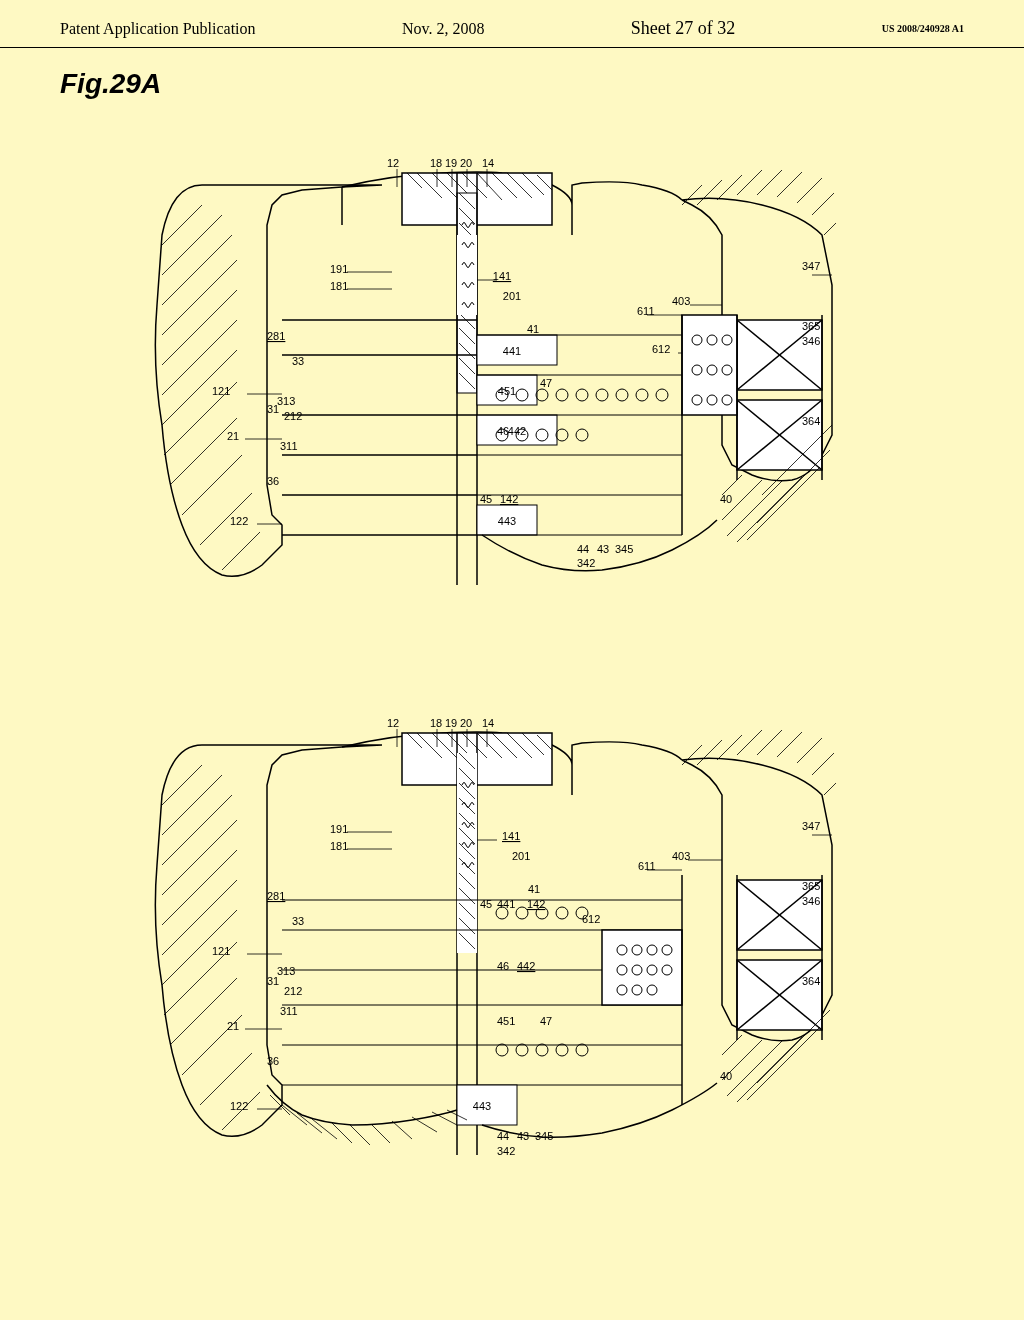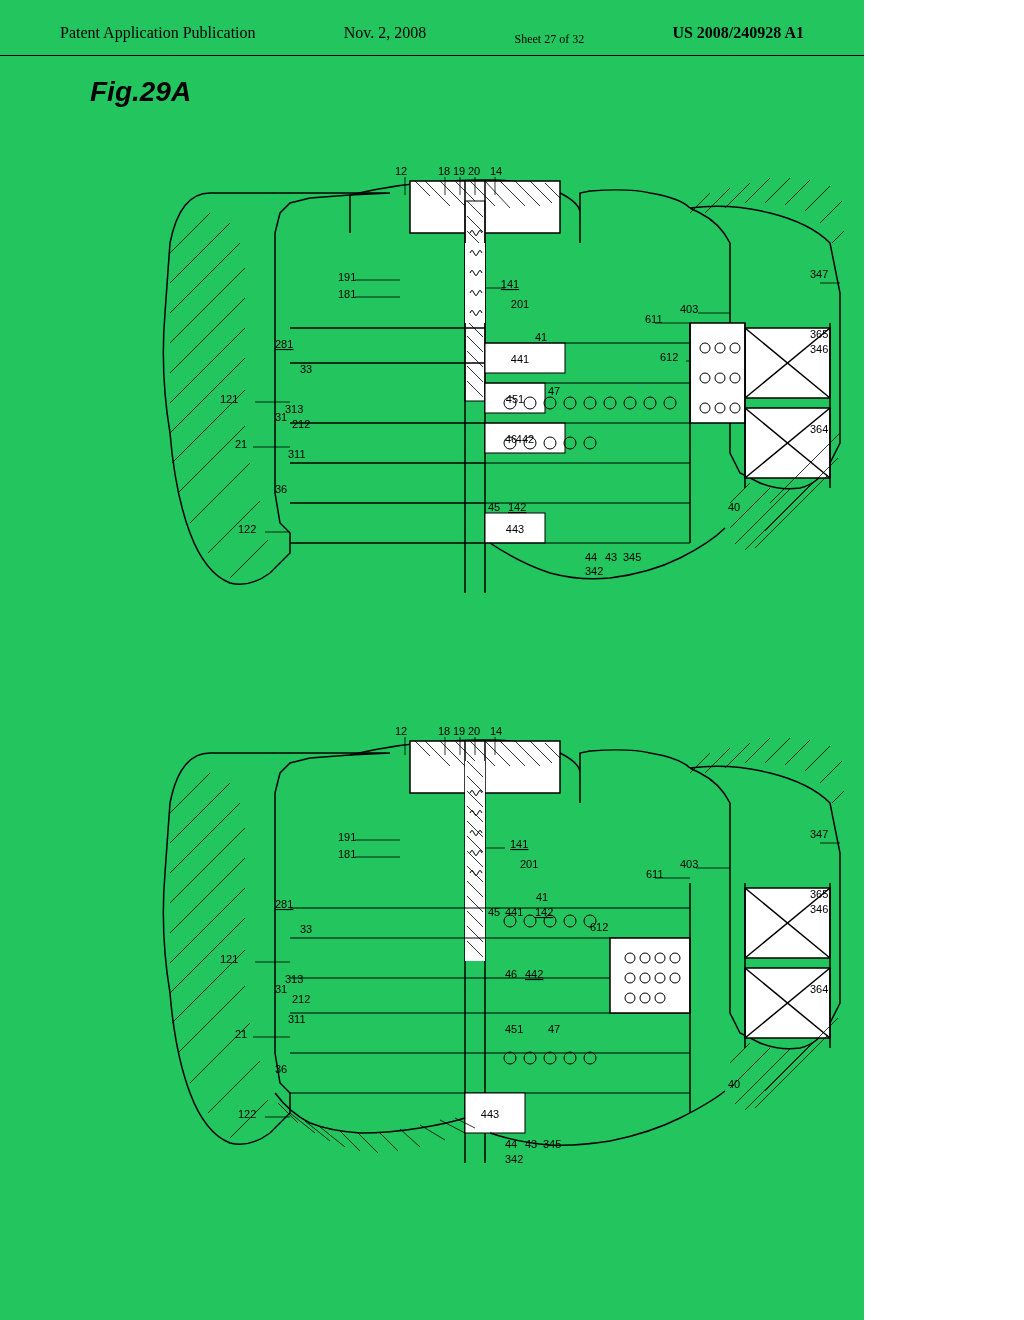--- a/index.html
+++ b/index.html
@@ -5,42 +5,41 @@
     * { margin: 0; padding: 0; box-sizing: border-box; }
     body {
       width: 1024px;
       height: 1320px;
       background: #fff;
       font-family: 'Times New Roman', Times, serif;
       position: relative;
       overflow: hidden;
     }
     .page {
-      width: 864px;
+      width: 1024px;
       height: 1320px;
-      background: #22c55e;
+      background: #fef9c3;
       position: relative;
     }
     .header {
       display: flex;
       justify-content: space-between;
       align-items: center;
       padding: 18px 60px 8px 60px;
       border-bottom: 1px solid #000;
     }
     .header-right {
-      font-size: 16px;
+      font-size: 10px;
       font-weight: bold;
     }
     .sheet-info {
-      font-size: 12px;
-      margin-top: 14px;
+      font-size: 18px;
     }
     .content-area {
-      padding: 10px 90px;
+      padding: 10px 60px;
       position: relative;
     }
     .figure-section {
       margin-top: 10px;
       position: relative;
     }
     .fig-title {
       font-size: 28px;
       font-weight: bold;
       font-style: italic;

